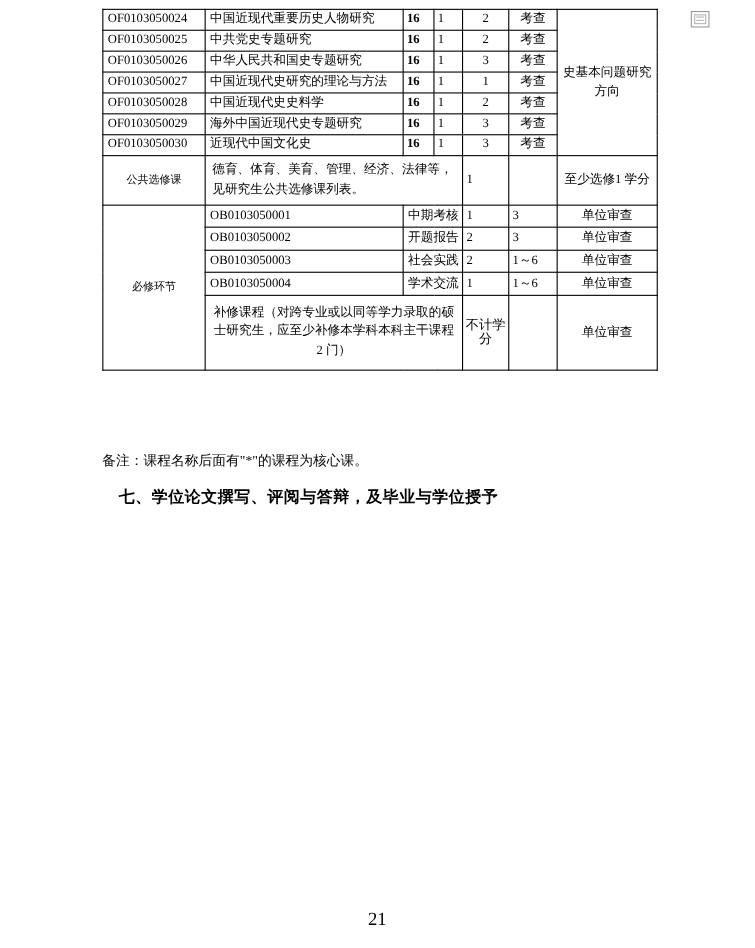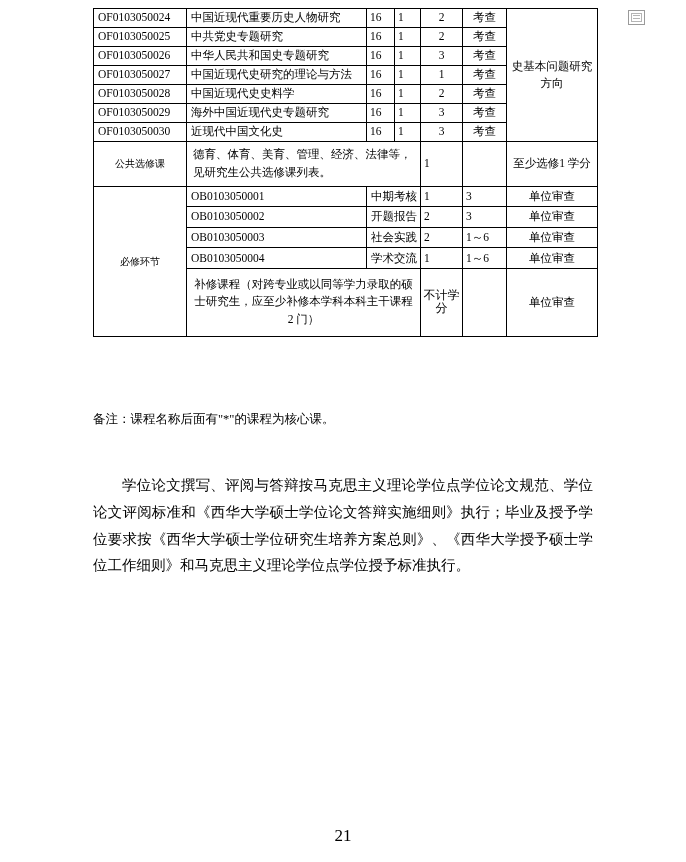--- a/index.html
+++ b/index.html
@@ -38,21 +38,21 @@
   }
   table.course td {
     border: 1px solid #000;
     padding: 2px 3px;
     vertical-align: middle;
     height: 19px;
     box-sizing: border-box;
   }
   .c-code   { width: 93px;  padding-left: 4px !important; }
   .c-name   { width: 180px; padding-left: 4px !important; }
-  .c-hours  { width: 28px;  }
+  .c-hours  { width: 28px; font-weight: bold;  }
   .c-credit { width: 26px;  }
   .c-term   { width: 42px;  text-align: center; }
   .c-assess { width: 44px;  text-align: center; }
   .c-remark { width: 91px;  text-align: center; }
 
   .vcell {
     width: 18px;
     text-align: center;
     padding: 1px 1px !important;
     line-height: 1.12;
@@ -254,18 +254,18 @@
           </td>
           <td class="c-assess"></td>
           <td class="c-remark">单位审查</td>
         </tr>
       </tbody>
     </table>
   </div>
 
   <div class="note">备注：课程名称后面有"*"的课程为核心课。</div>
 
-
-  <div class="body-par">学位论文撰写、评阅与答辩按马克思主义理论学位点学位论文规范、学位论文评阅标准和《西华大学硕士学位论文答辩实施细则》执行；毕业及授予学位要求按《西华大学硕士学位研究生培养方案总则》、《西华大学授予硕士学位工作细则》和马克思主义理论学位点学位授予标准执行。</div>
+  <div class="section-title">七、学位论文撰写、评阅与答辩，及毕业与学位授予</div>
+
 
   <div class="page-num">21</div>
 
 </div>
 
 </body></html>

